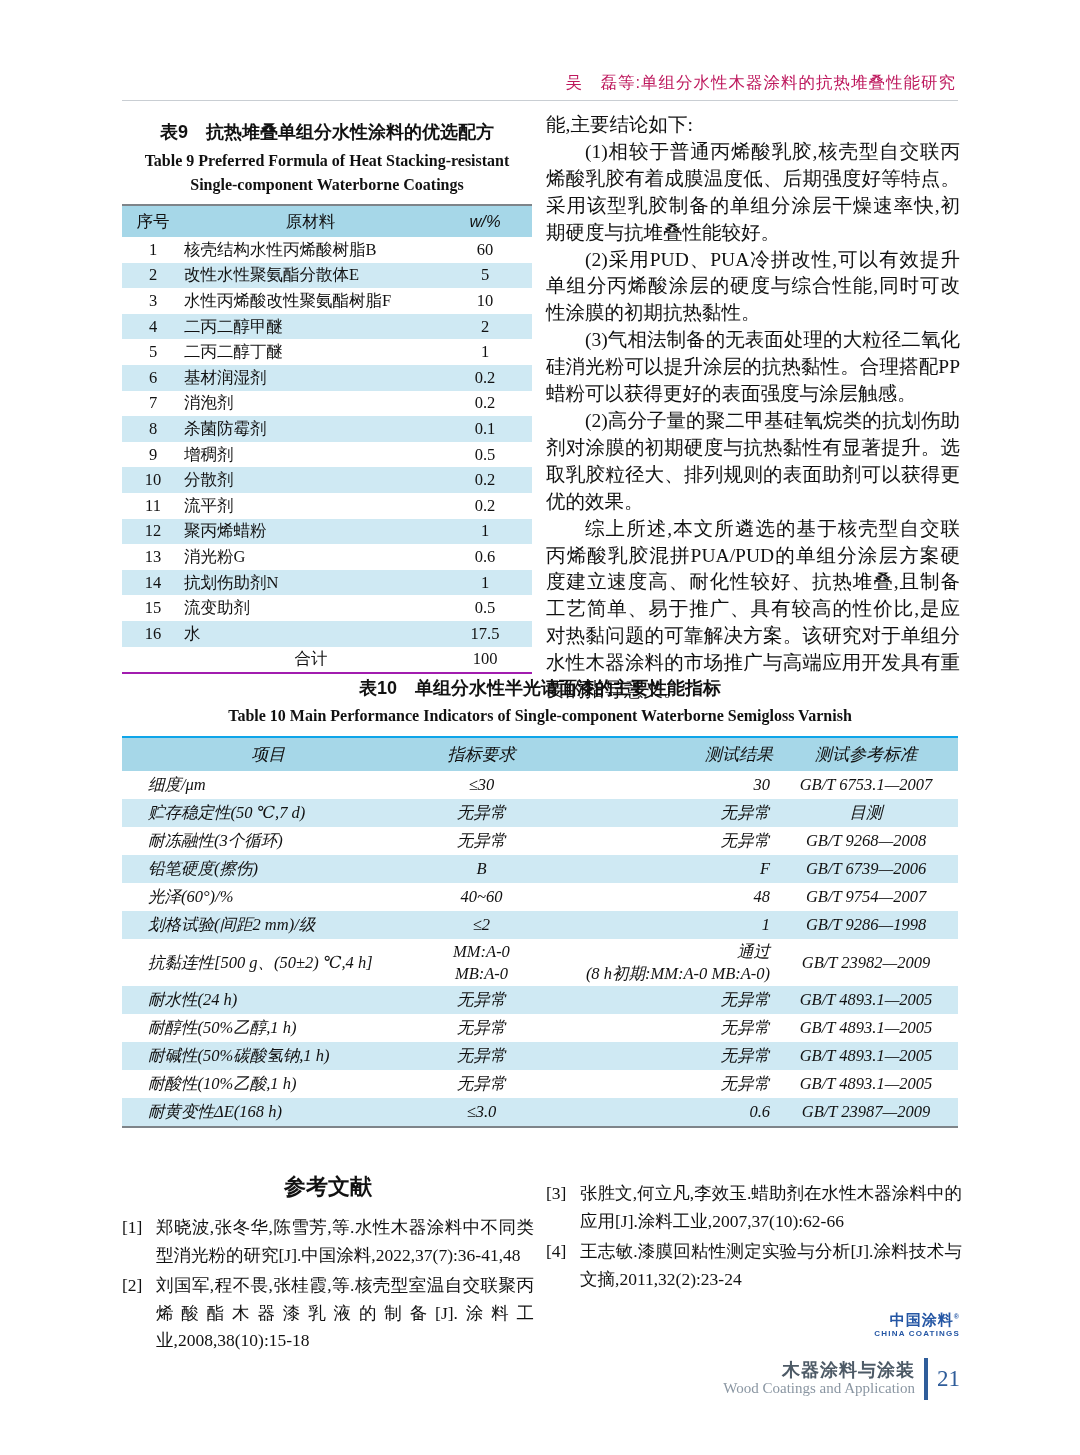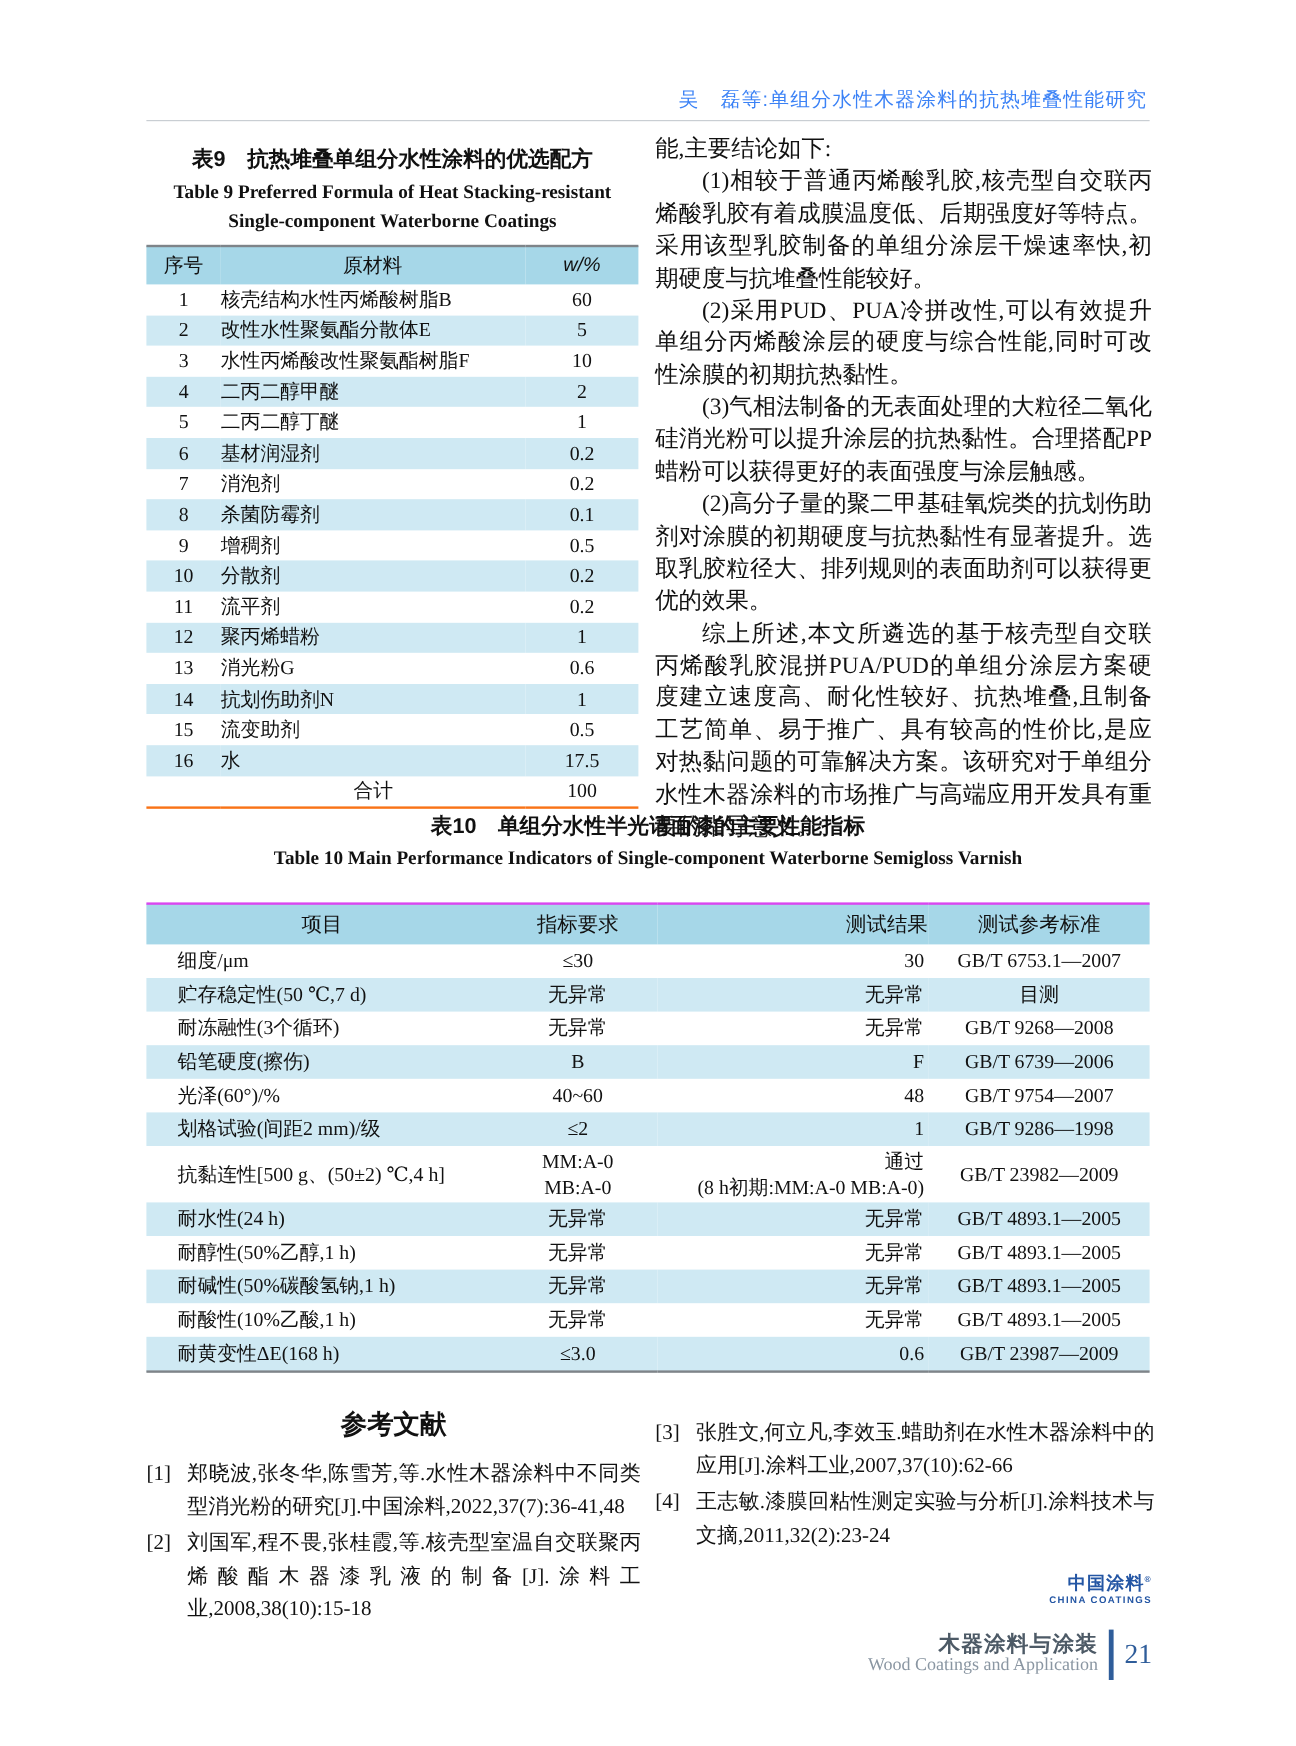--- a/index.html
+++ b/index.html
@@ -1,33 +1,33 @@
 <!DOCTYPE html>
 <html><head>
 <meta charset="utf-8">
 <style>
   html,body{margin:0;padding:0;background:#e8e8e8;}
   .page{position:relative;width:1080px;height:1455px;background:#ffffff;margin:0 auto;
         font-family:"Liberation Serif","DejaVu Serif",serif;color:#111;overflow:hidden;}
 
   
   .running-head{position:absolute;top:72px;left:122px;right:124px;text-align:right;
-    font-family:"Liberation Sans","DejaVu Sans",sans-serif;font-size:16.5px;color:#3b82f6;letter-spacing:1px;}
+    font-family:"Liberation Sans","DejaVu Sans",sans-serif;font-size:16.5px;color:#be185d;letter-spacing:1px;}
   .head-rule{position:absolute;top:100px;left:122px;right:122px;border-top:1px solid #c9ced3;}
 
   
   .cap-zh{text-align:center;font-family:"Liberation Sans","DejaVu Sans",sans-serif;
     font-weight:bold;font-size:18px;color:#111;}
   .cap-en{text-align:center;font-weight:bold;font-size:16px;color:#111;line-height:24px;}
 
   
   .left-col{position:absolute;left:122px;top:120px;width:410px;}
   .left-col .cap-zh{margin-bottom:5px;}
   table.t9{width:100%;border-collapse:collapse;margin-top:7px;
-    border-top:2px solid #7e8489;border-bottom:2px solid #f97316;font-size:16.5px;}
+    border-top:2px solid #7e8489;border-bottom:2px solid #a21caf;font-size:16.5px;}
   .t9 th{background:#a6d7e8;font-family:"Liberation Sans","DejaVu Sans",sans-serif;
     font-weight:normal;height:29px;font-size:16.5px;}
   .t9 td{height:25.6px;padding:0;}
   .t9 tbody tr:nth-child(even){background:#cfe9f3;}
   .t9 tbody tr:nth-child(16){background:#cfe9f3;}
   .t9c0{width:60px;text-align:center;}
   .t9c1{text-align:left;padding-left:22px;}
   .t9 th.t9c1{text-align:center;padding-left:0;}
   .t9c2{width:92px;text-align:center;}
   .t9 .total-label{text-align:center;padding-left:0;}
@@ -35,22 +35,22 @@
 
   
   .right-col{position:absolute;left:546px;top:112px;width:414px;}
   .body-para{margin:0;font-size:19.5px;line-height:26.9px;text-align:justify;
     color:#111;text-indent:2em;}
   .body-para.noindent{text-indent:0;}
 
   
   .t10-wrap{position:absolute;left:122px;top:676px;width:836px;}
   .t10-wrap .cap-zh{margin-bottom:4px;}
-  table.t10{width:100%;border-collapse:collapse;margin-top:24px;
-    border-top:2px solid #d946ef;border-bottom:2px solid #7e8489;font-size:16.5px;}
+  table.t10{width:100%;border-collapse:collapse;margin-top:8px;
+    border-top:2px solid #0ea5e9;border-bottom:2px solid #7e8489;font-size:16.5px;font-style:italic;}
   .t10 th{background:#a6d7e8;font-family:"Liberation Sans","DejaVu Sans",sans-serif;
     font-weight:normal;height:31px;font-size:17px;}
   .t10 td{padding:2.2px 4px;height:23.6px;text-align:center;white-space:pre-line;line-height:21.5px;}
   .t10 tbody tr:nth-child(even){background:#cfe9f3;}
   .t10 td.c0{text-align:left;padding-left:26px;}
   .t10 .c0{width:35%;}
   .t10 .c1{width:16%;}
   .t10 .c2{width:27%;text-align:right;}
   .t10 .c3{width:22%;}
 

